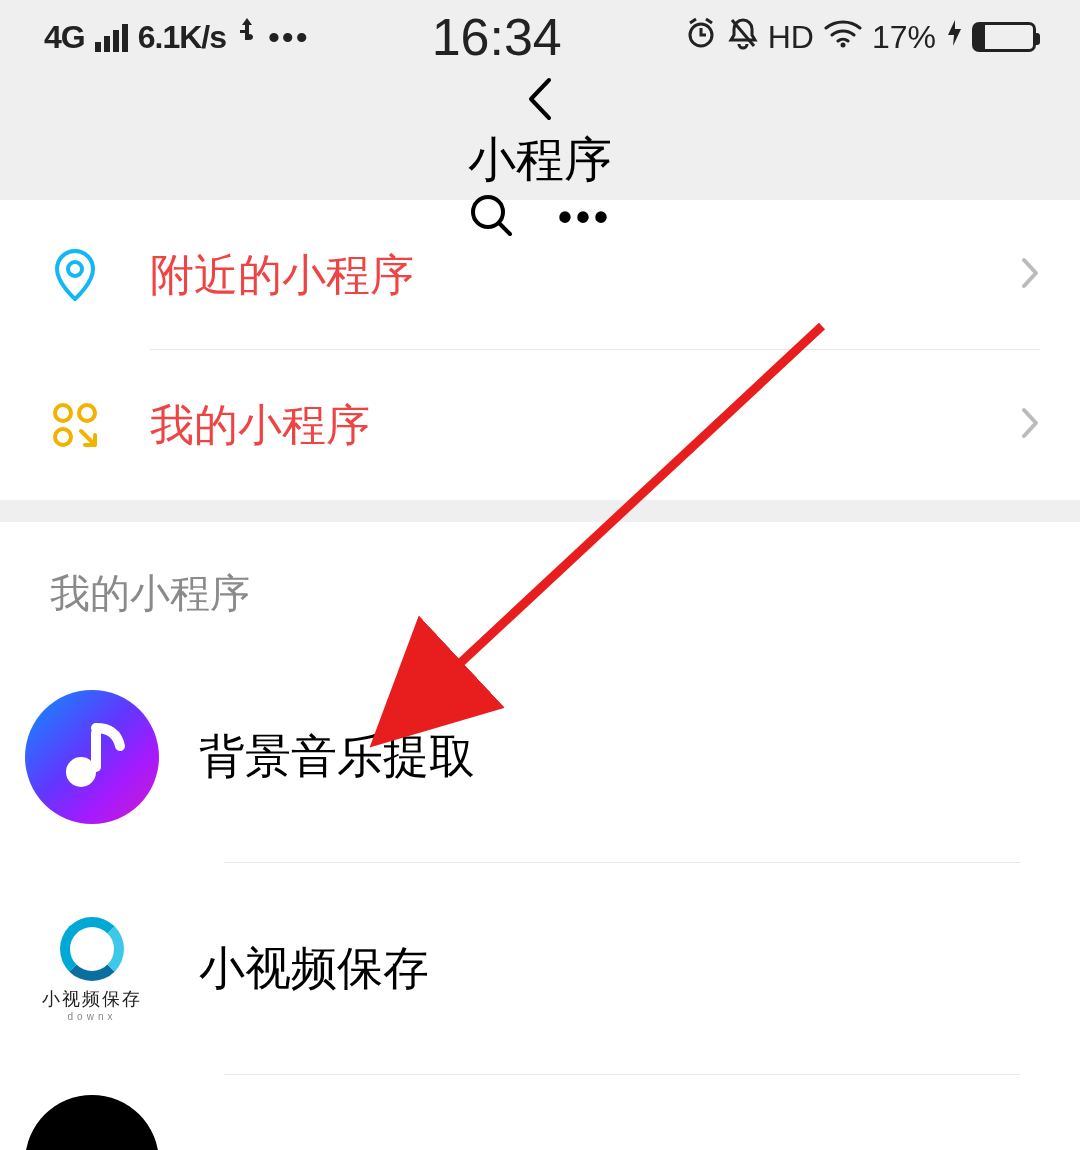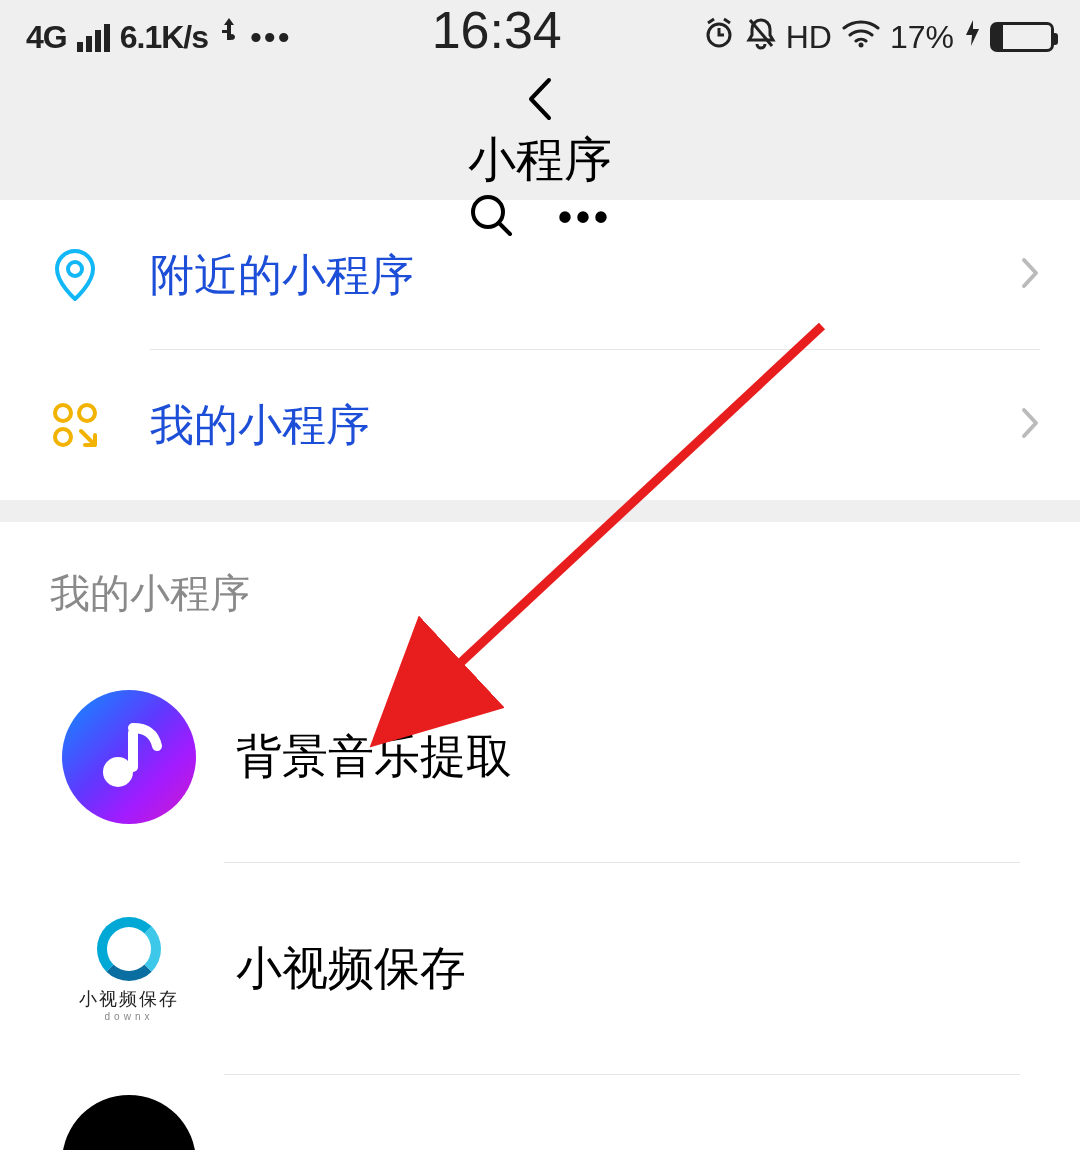--- a/index.html
+++ b/index.html
@@ -9,22 +9,23 @@
     font-family: -apple-system, "PingFang SC", "Microsoft YaHei", sans-serif;
     background: #efefef;
     color: #000;
     overflow: hidden;
   }
   
   .status-bar {
     height: 74px;
     background: #efefef;
     display: flex;
+    align-items: center;
     justify-content: space-between;
-    padding: 0 26px;
+    padding: 0 44px;
     font-size: 32px;
     color: #222;
   }
   .status-left, .status-right {
     display: flex;
     align-items: center;
     gap: 10px;
   }
   .status-center {
     font-size: 52px;
@@ -84,21 +85,21 @@
     position: relative;
   }
   .menu-icon {
     width: 50px; height: 50px;
     display:flex; align-items:center; justify-content:center;
     margin-right: 50px;
     flex: 0 0 50px;
   }
   .menu-label {
     font-size: 44px;
-    color: #1d4ed8;
+    color: #ef4444;
     flex: 1;
   }
   .chevron { color: #bbb; flex:0 0 auto; }
   .inner-divider {
     position:absolute; bottom:0; left:150px; right:40px;
     height:1px; background:#e6e6e6;
   }
   .gap {
     height: 22px;
     background: #efefef;
@@ -106,21 +107,21 @@
   
   .section-header {
     padding: 44px 50px 30px 50px;
     font-size: 40px;
     color: #8a8a8a;
     background:#fff;
   }
   .app-row {
     display:flex; align-items:center;
     height: 212px;
-    padding: 0 62px;
+    padding: 0 25px;
     background:#fff;
     position:relative;
   }
   .app-icon {
     width: 134px; height:134px;
     border-radius: 50%;
     margin-right: 40px;
     flex: 0 0 134px;
     display:flex; align-items:center; justify-content:center;
   }

